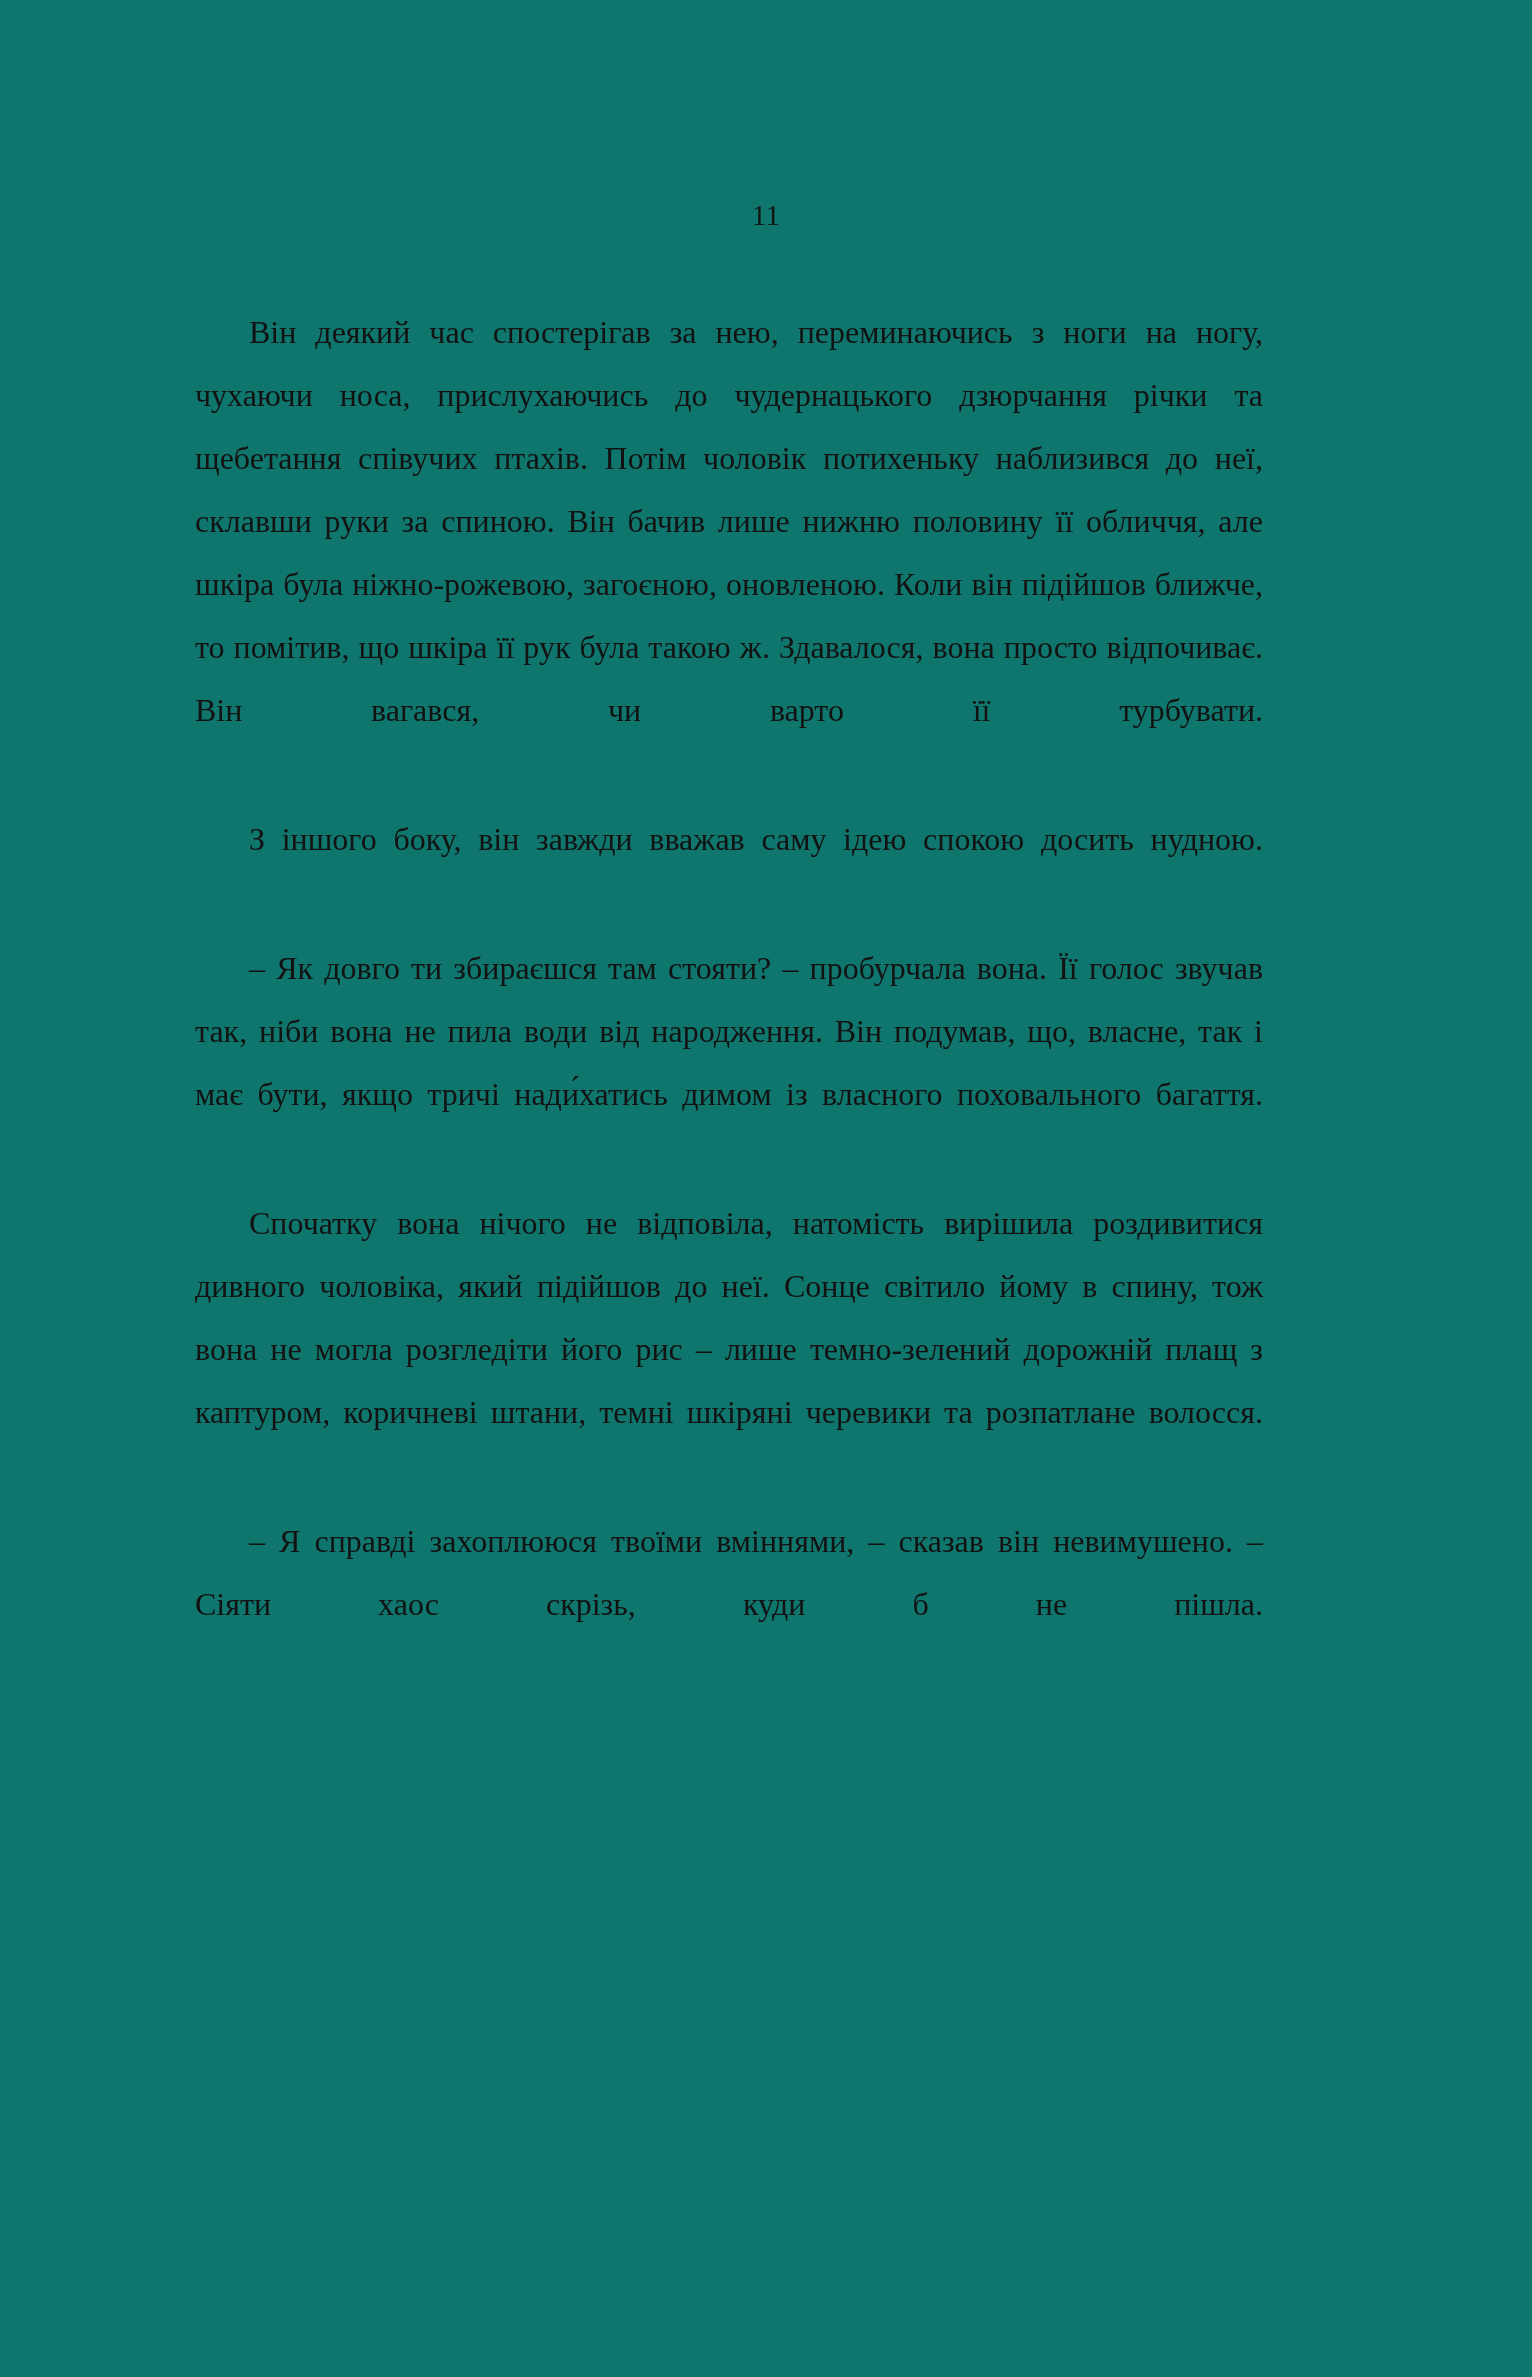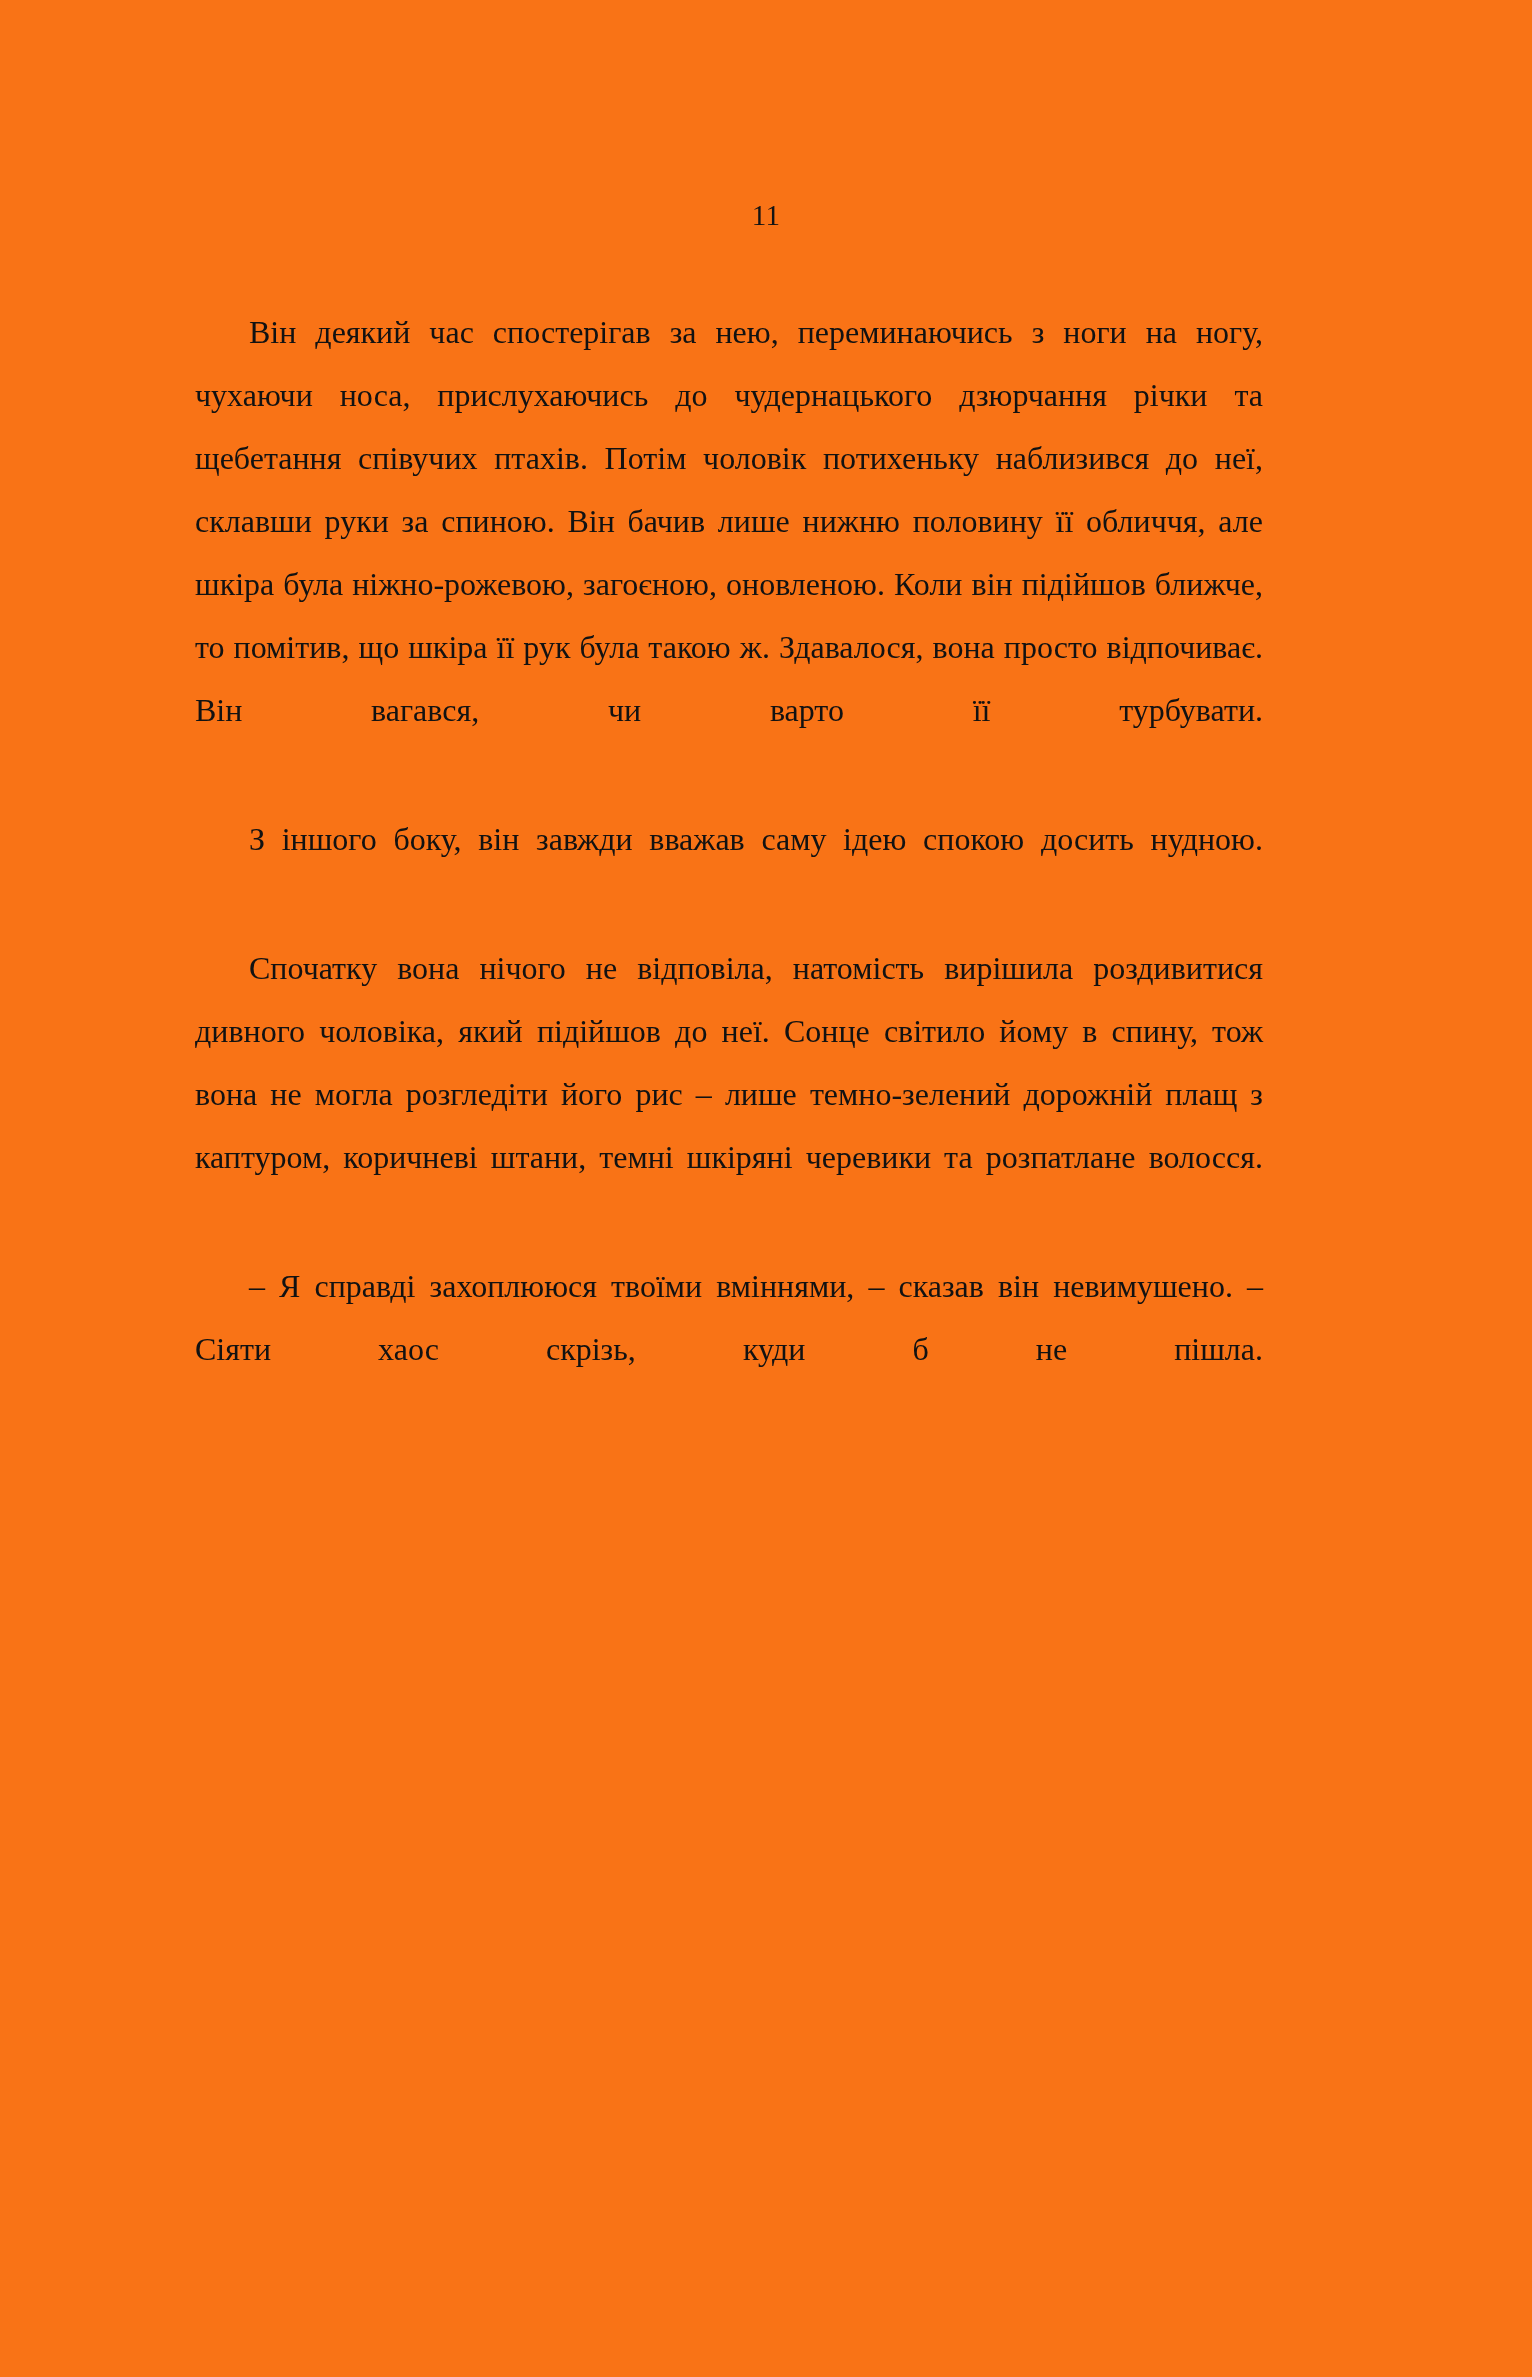--- a/index.html
+++ b/index.html
@@ -13,21 +13,21 @@
     height: 2377px;
     position: relative;
     font-family: "Liberation Serif", "DejaVu Serif", serif;
     color: #111111;
     -webkit-font-smoothing: antialiased;
   }
 
   .page {
     position: absolute;
     inset: 0;
-    background: #f97316;
+    background: #0f766e;
     overflow: hidden;
   }
 
   
   .folio {
     position: absolute;
     top: 198px;
     left: 0;
     width: 1532px;
     text-align: center;
@@ -71,18 +71,19 @@
 </head>
 <body>
 
 <div class="page">
 
   <div class="folio">11</div>
 
   <div class="textblock">
     <p>Він деякий час спостерігав за нею, переминаючись з ноги на ногу, чухаючи носа, прислухаючись до чудернацького дзюрчання річки та щебетання співучих птахів. Потім чоловік потихеньку наблизився до неї, склавши руки за спиною. Він бачив лише нижню половину її обличчя, але шкіра була ніжно-рожевою, загоєною, оновленою. Коли він підійшов ближче, то помітив, що шкіра її рук була такою ж. Здавалося, вона просто відпочиває. Він вагався, чи варто її турбувати.</p>
     <p>З іншого боку, він завжди вважав саму ідею спокою досить нудною.</p>
+    <p>– Як довго ти збираєшся там стояти? – пробурчала вона. Її голос звучав так, ніби вона не пила води від народження. Він подумав, що, власне, так і має бути, якщо тричі нади́хатись димом із власного поховального багаття.</p>
     <p>Спочатку вона нічого не відповіла, натомість вирішила роздивитися дивного чоловіка, який підійшов до неї. Сонце світило йому в спину, тож вона не могла розгледіти його рис – лише темно-зелений дорожній плащ з каптуром, коричневі штани, темні шкіряні черевики та розпатлане волосся.</p>
     <p>– Я справді захоплююся твоїми вміннями, – сказав він невимушено. – Сіяти хаос скрізь, куди б не пішла.</p>
   </div>
 
 </div>
 
 
 </body></html>

